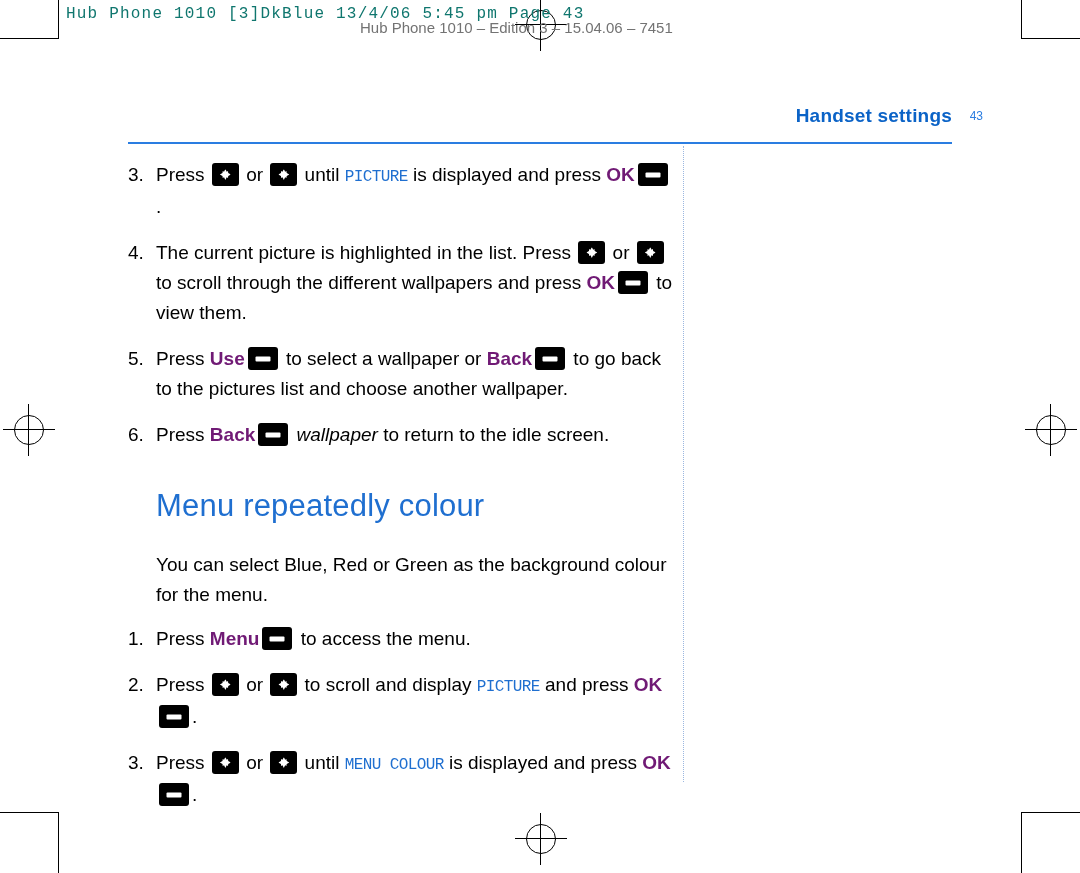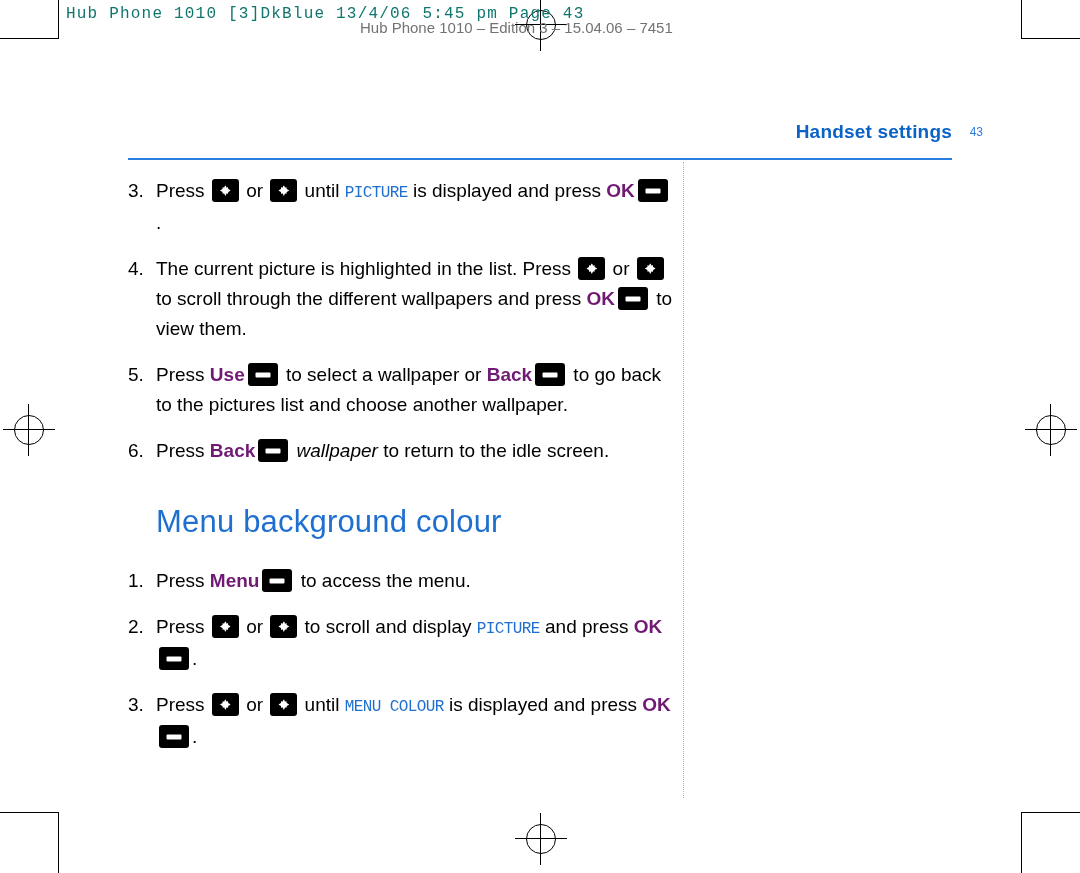--- a/index.html
+++ b/index.html
@@ -63,21 +63,21 @@
     top: 19px;
     font-family: "Liberation Sans", sans-serif;
     font-size: 15px;
     color: #737373;
     white-space: nowrap;
   }
 
   
   .page {
     position: absolute;
-    left: 0; top: 16px;
+    left: 0; top: 0;
     width: 1080px;
     height: 846px;
   }
 
   .running-head {
     position: absolute;
     right: 128px;
     top: 105px;
     color: #0b63c7;
     font-size: 19px;
@@ -239,21 +239,22 @@
         <div class="step">
           <div class="num">5.</div>
           <div class="txt">Press <span class="kw">Use</span><span class="softkey"></span> to select a wallpaper or <span class="kw">Back</span><span class="softkey"></span> to go back to the pictures list and choose another wallpaper.</div>
         </div>
         <div class="step">
           <div class="num">6.</div>
           <div class="txt">Press <span class="kw">Back</span><span class="softkey"></span><em class="ital"> wallpaper</em> to return to the idle screen.</div>
         </div>
       </div>
 
-    <h2 class="sec">Menu background colour</h2>
+    <h2 class="sec">Menu repeatedly colour</h2>
+    <p class="para">You can select Blue, Red or Green as the background colour for the menu.</p>
 
     <div id="steps-bottom">
         <div class="step">
           <div class="num">1.</div>
           <div class="txt">Press <span class="kw">Menu</span><span class="softkey"></span> to access the menu.</div>
         </div>
         <div class="step">
           <div class="num">2.</div>
           <div class="txt">Press <span class="navkey"></span> or <span class="navkey"></span> to scroll and display <span class="lcd">PICTURE</span> and press <span class="kw">OK</span><span class="softkey"></span>.</div>
         </div>

